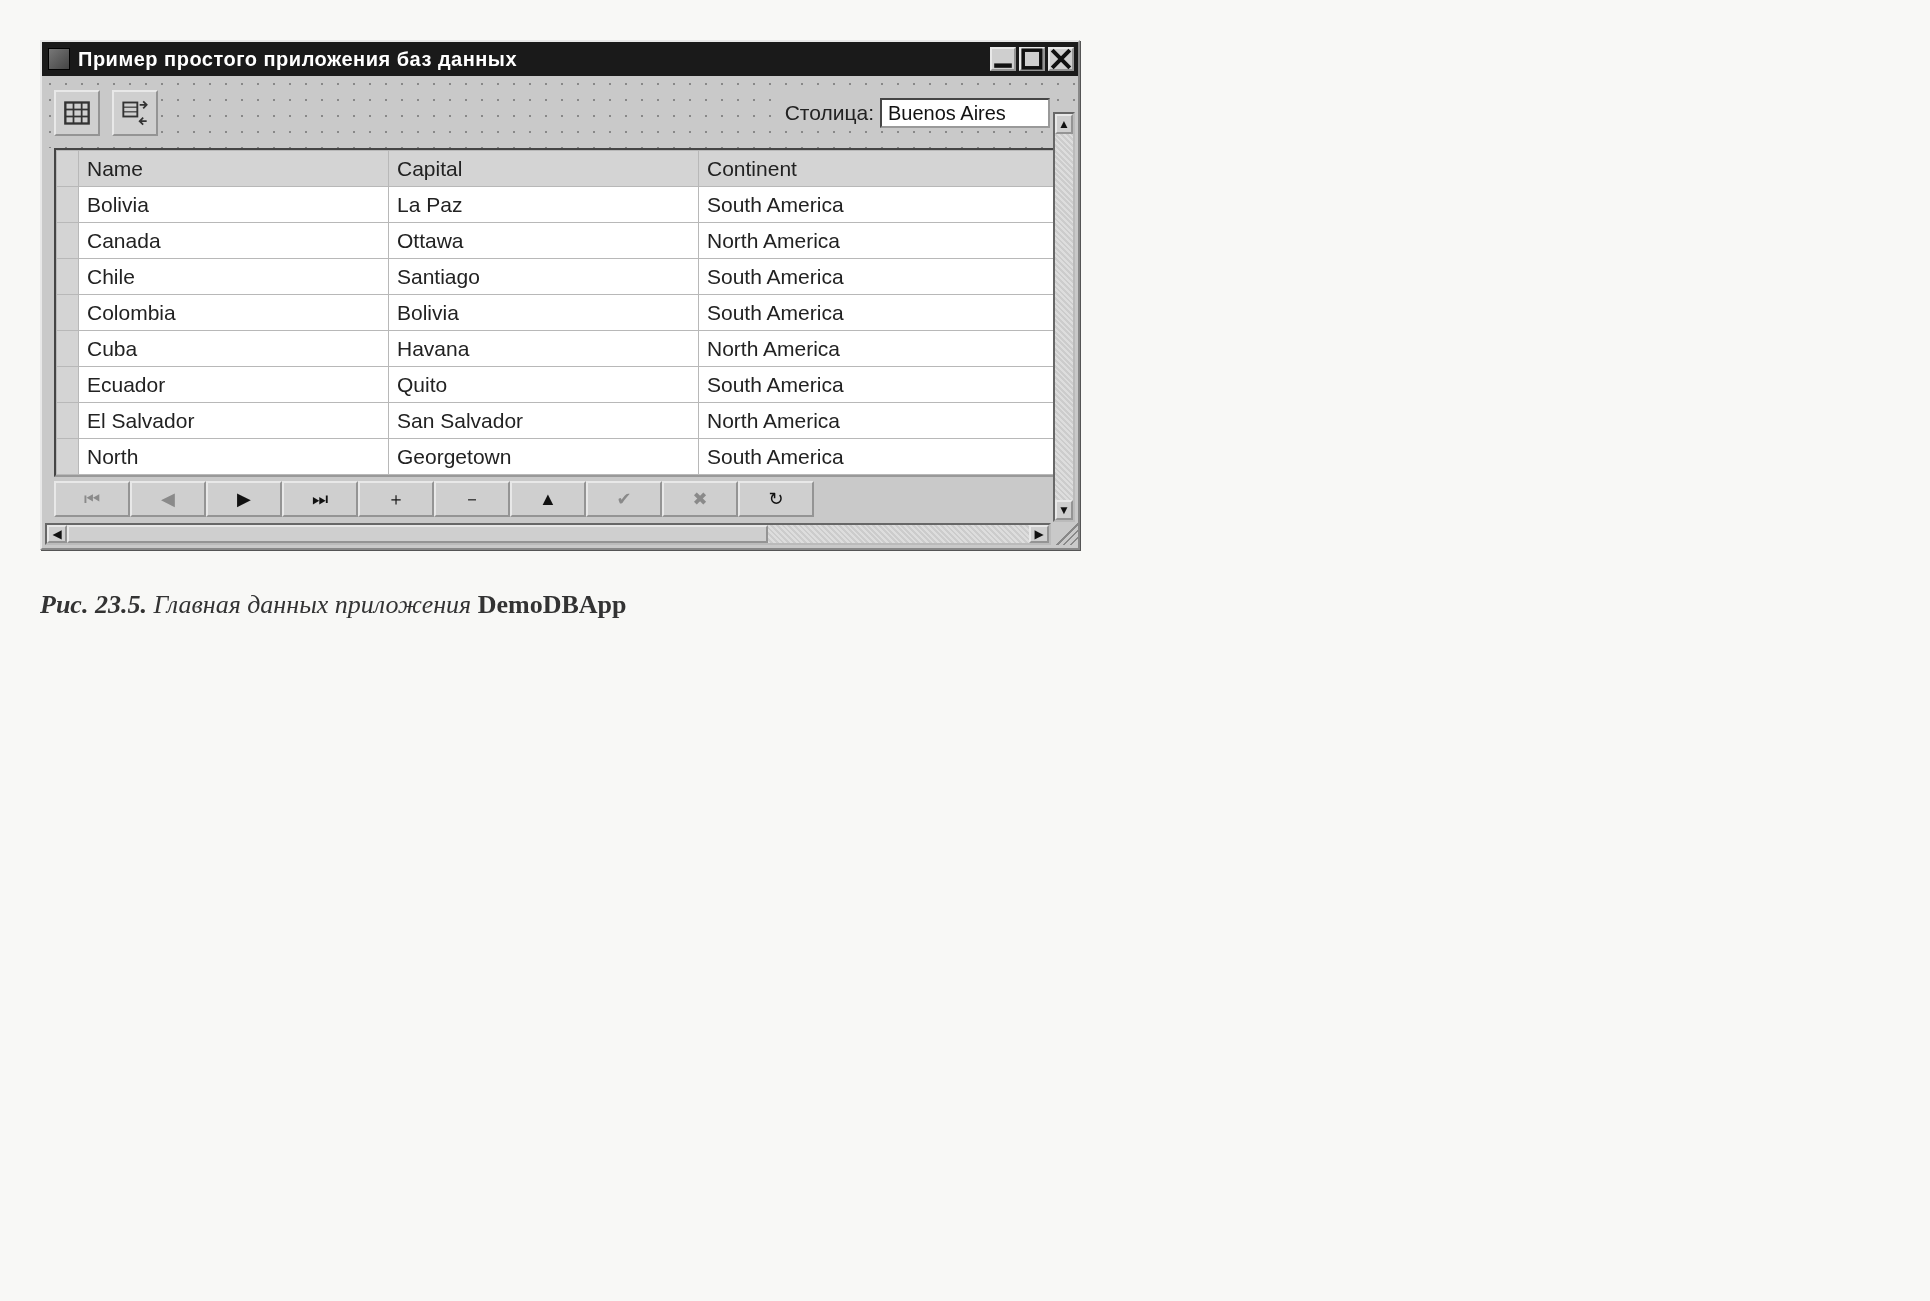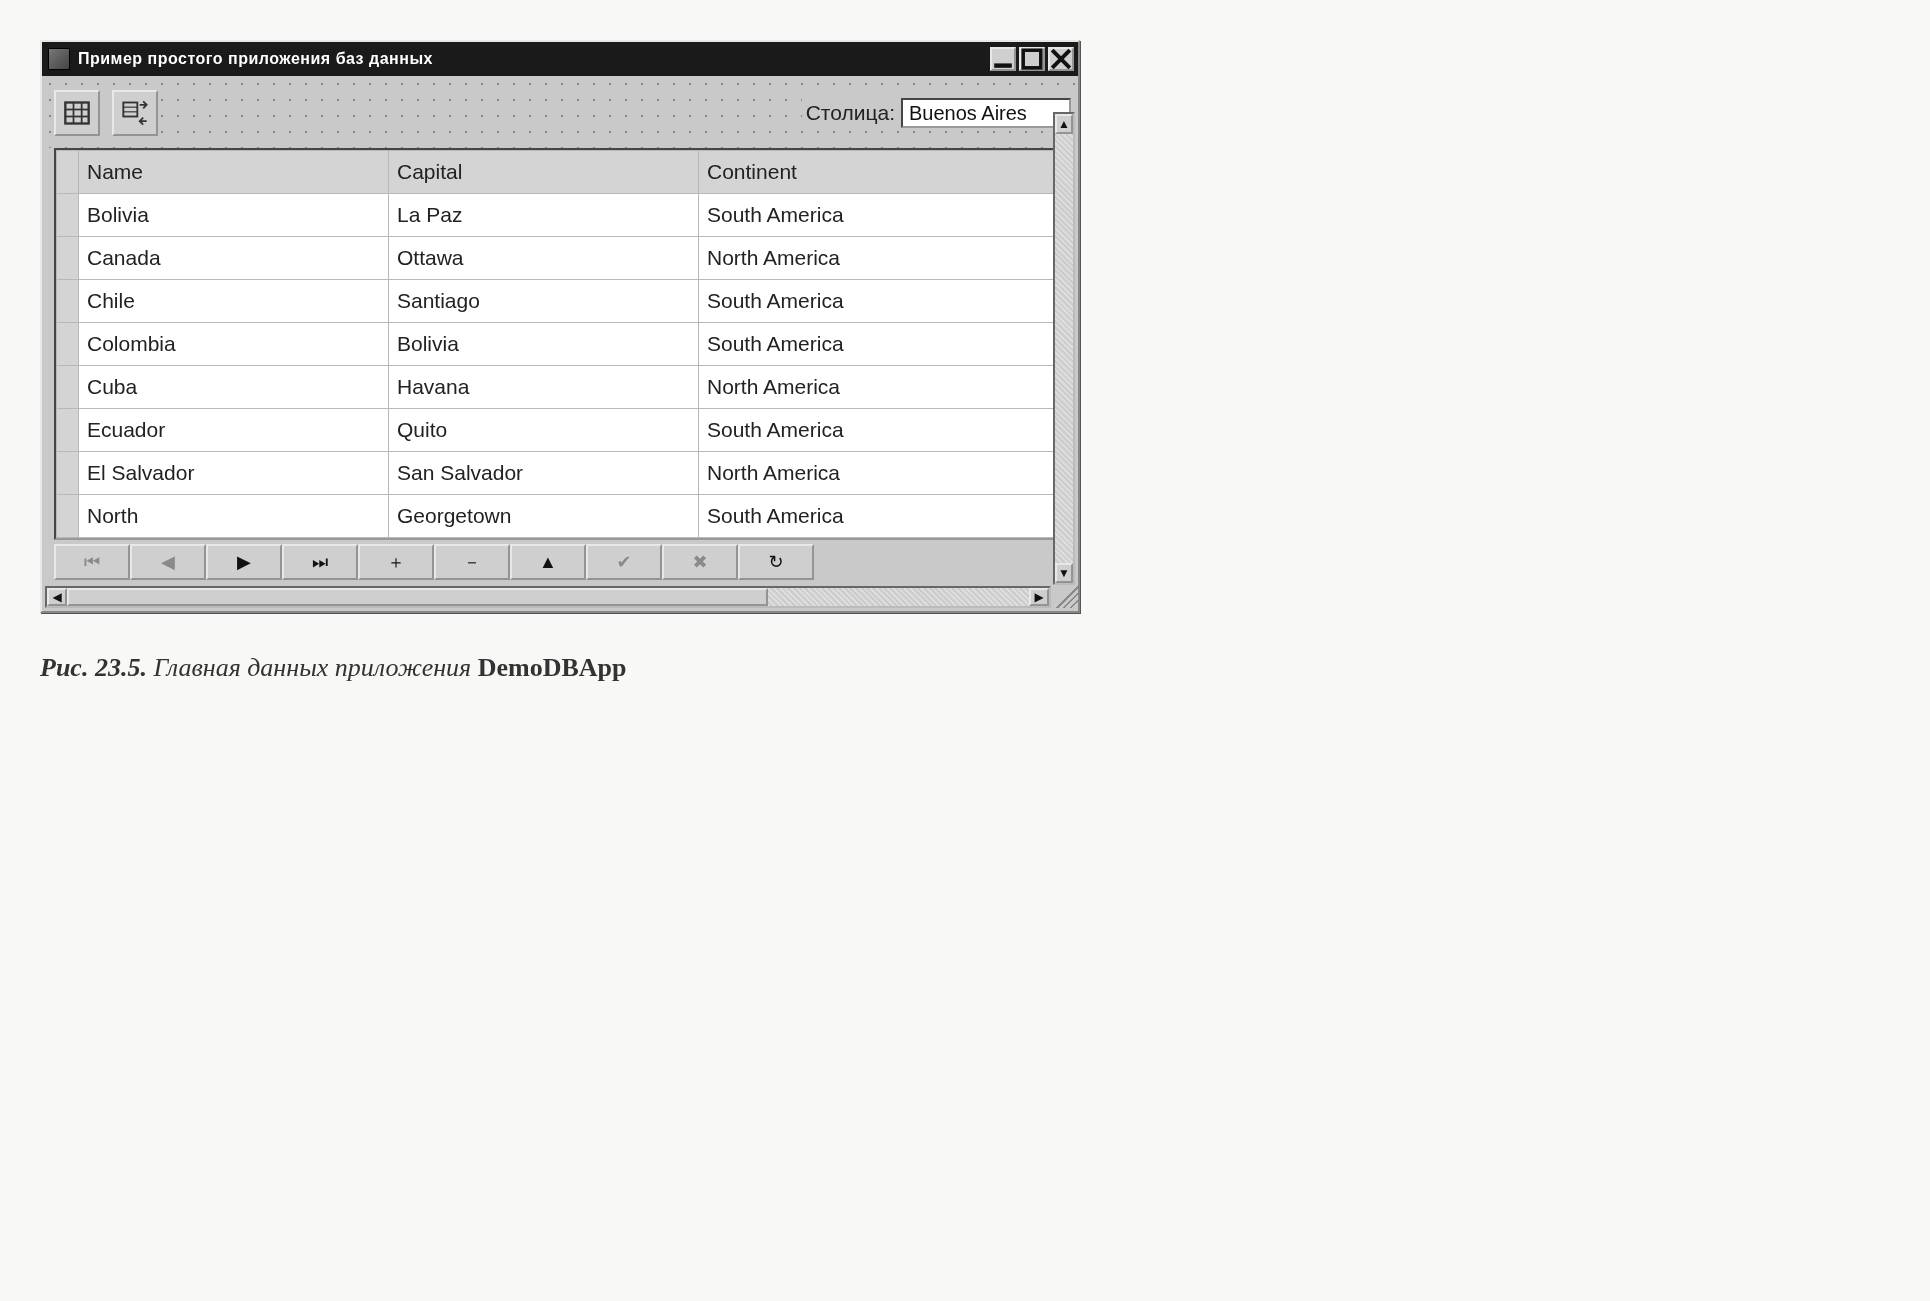--- a/index.html
+++ b/index.html
@@ -20,21 +20,21 @@
     box-shadow: 1px 1px 0 #555;
   }
   .titlebar {
     display: flex;
     align-items: center;
     background: #1a1a1a;
     color: #fff;
     height: 34px;
     padding: 0 4px 0 6px;
     font-weight: bold;
-    font-size: 16px;
+    font-size: 20px;
     letter-spacing: 0.5px;
     justify-content: space-between;
   }
   .titlebar .sys-icon {
     width: 22px; height: 22px;
     margin-right: 8px;
     background: linear-gradient(135deg,#777,#444);
     border: 1px solid #000;
   }
   .titlebar .spacer { flex: 1; }
@@ -48,21 +48,21 @@
     cursor: pointer;
   }
   .client {
     position: relative;
     padding: 0;
   }
   .form-surface {
     background-image: radial-gradient(#888 1px, transparent 1px);
     background-size: 16px 16px;
     background-color: #c9c9c9;
-    padding: 10px 3px 8px 12px;
+    padding: 10px 24px 8px 12px;
     position: relative;
     display: flex;
     align-items: center;
     gap: 12px;
     min-height: 72px;
   }
   .tool-btn {
     width: 46px; height: 46px;
     background: #cfcfcf;
     border: 2px outset #e8e8e8;
@@ -94,21 +94,21 @@
     border-collapse: collapse;
     width: 100%;
     table-layout: fixed;
   }
   table.grid th, table.grid td {
     border: 1px solid #b8b8b8;
     text-align: left;
     padding: 4px 8px;
     font-size: 21px;
     font-weight: normal;
-    height: 43px;
+    height: 36px;
     overflow: hidden;
     white-space: nowrap;
   }
   table.grid th {
     background: #d4d4d4;
     color: #222;
   }
   .rowmark-col { width: 22px; padding: 0 !important; background:#d4d4d4; }
   .rowmark {
     width: 22px; height: 100%;

